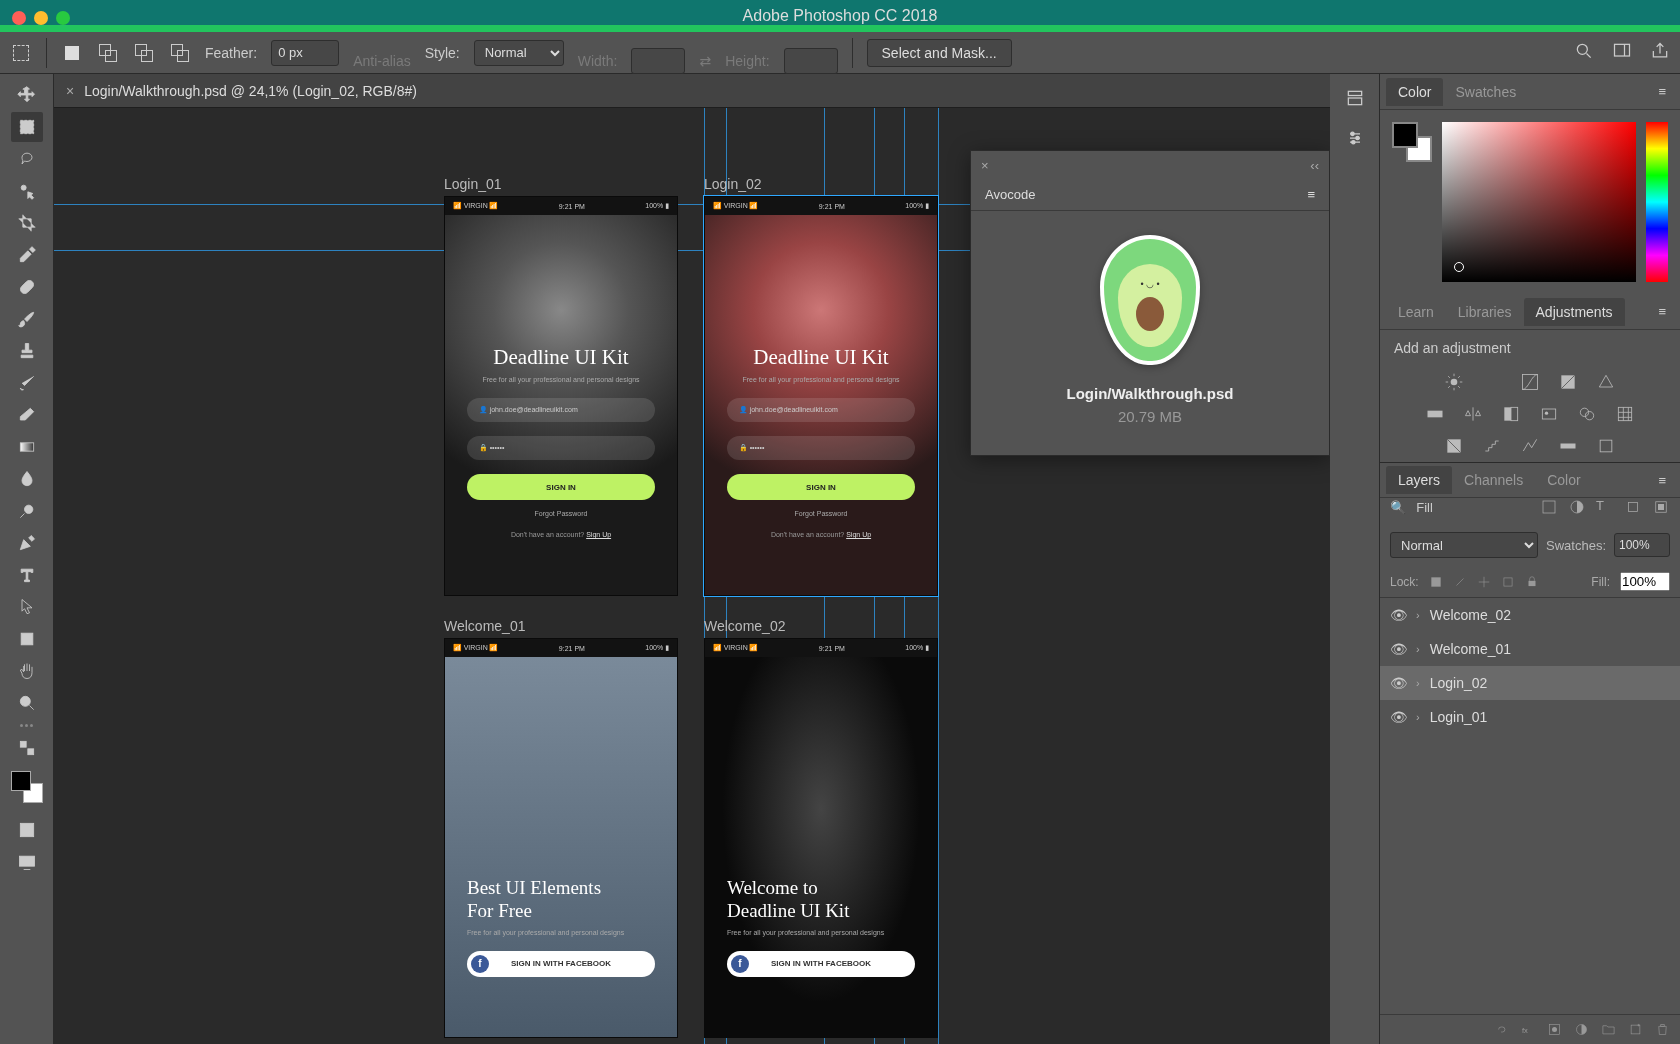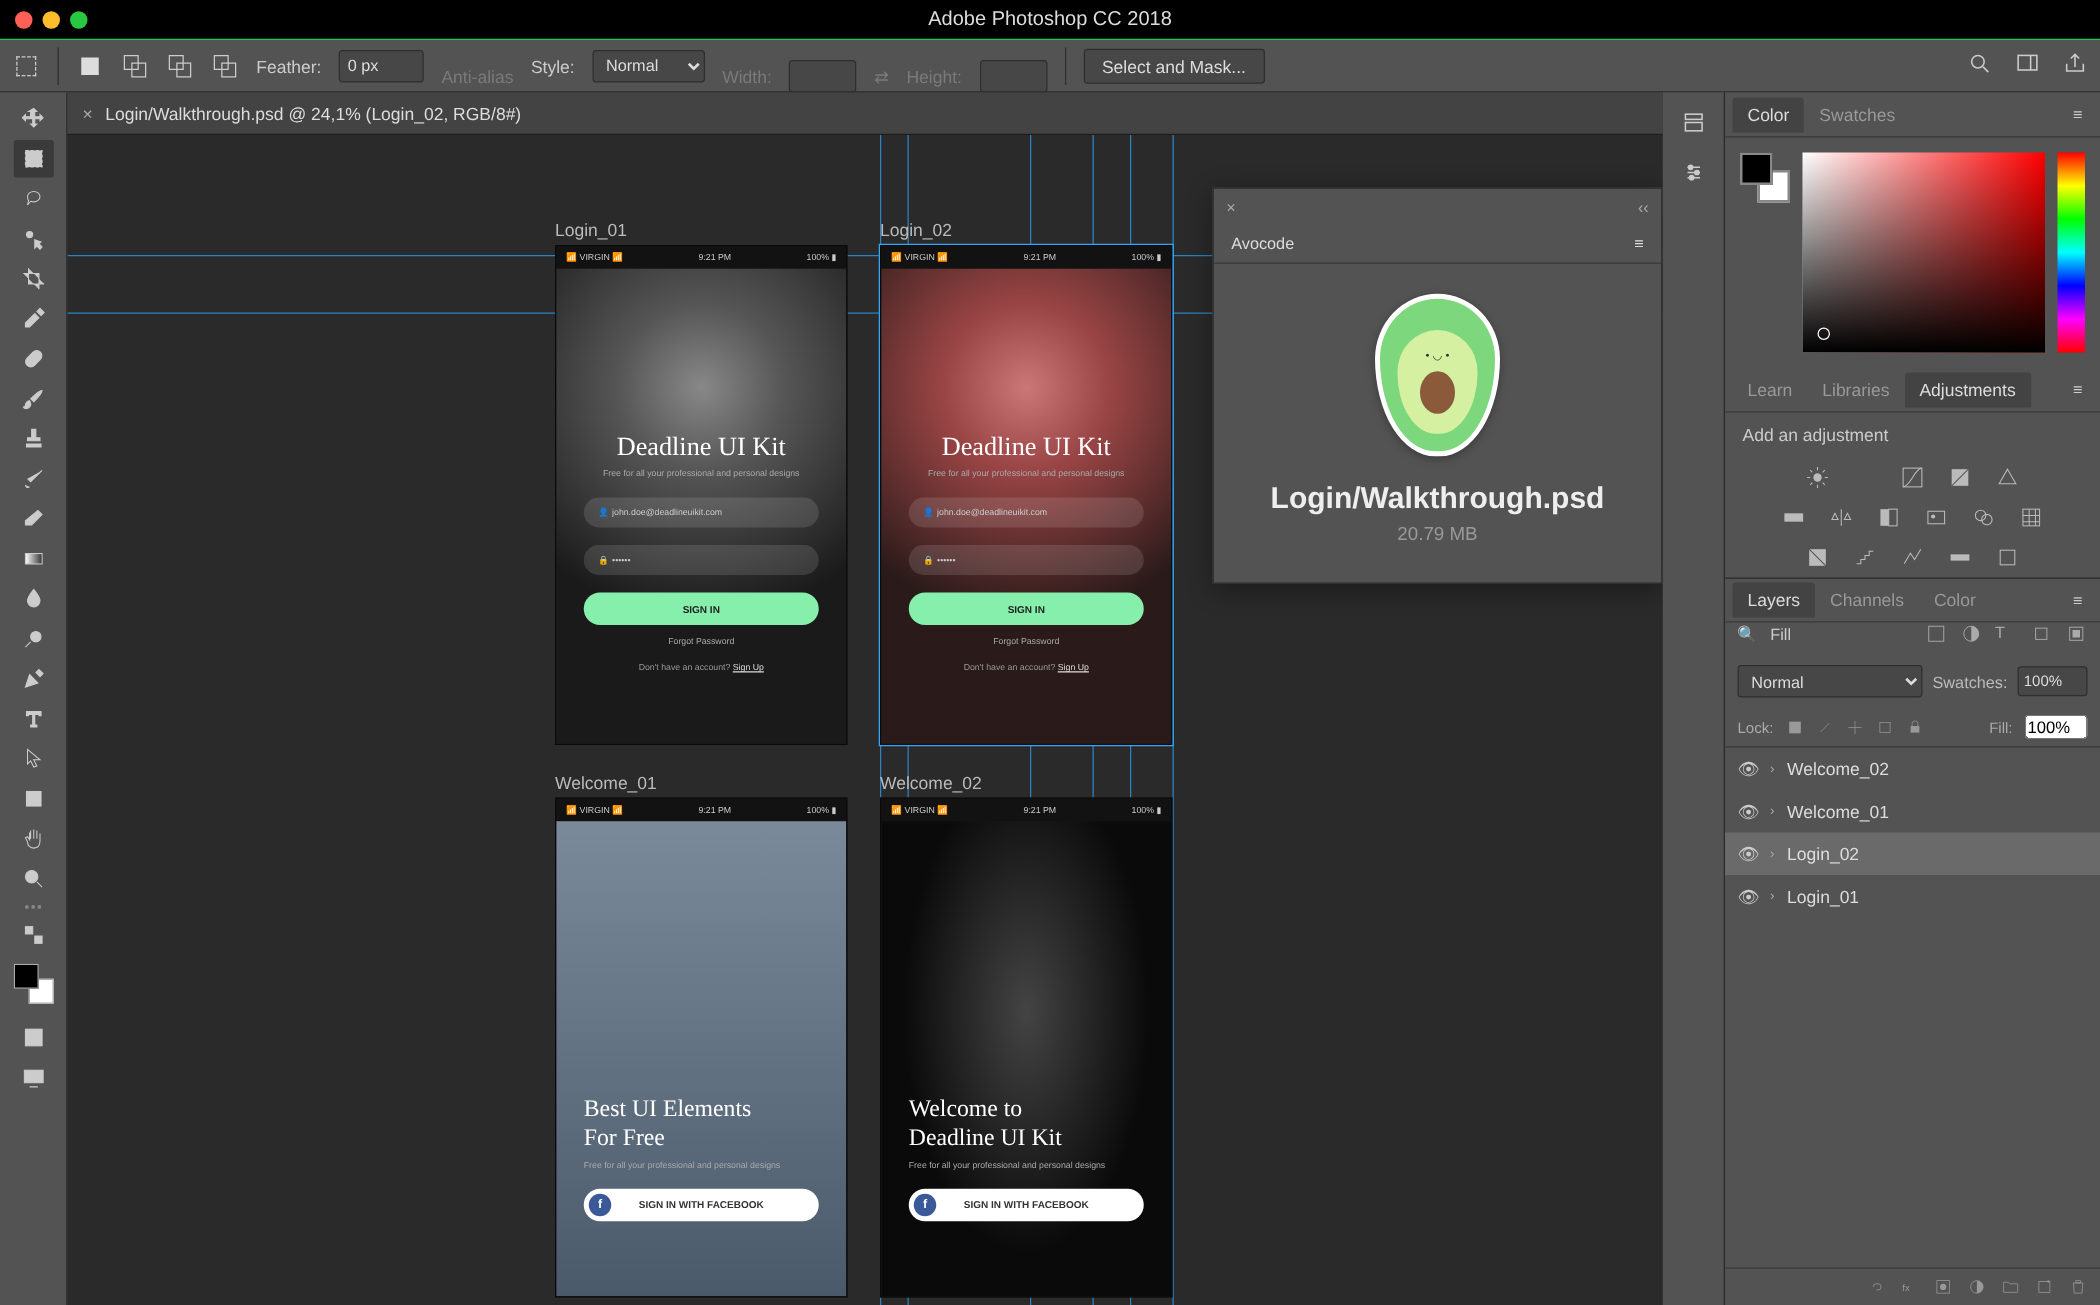--- a/index.html
+++ b/index.html
@@ -1,19 +1,19 @@
 <!DOCTYPE html>
 <html><head>
 <meta charset="utf-8">
 <style>
 * { margin:0; padding:0; box-sizing:border-box; font-family:-apple-system,Helvetica,Arial,sans-serif; }
 body { background:#535353; width:1680px; height:1044px; overflow:hidden; font-size:13px; color:#ccc; user-select:none; transform-origin:top left; }
 
 
-.titlebar { height:32px; background:#000000; display:flex; align-items:center; justify-content:center; position:relative; border-bottom:1px solid #22c55e; }
+.titlebar { height:32px; background:#0f766e; display:flex; align-items:flex-end; justify-content:center; position:relative; border-bottom:7px solid #22c55e; }
 .traffic { position:absolute; left:12px; display:flex; gap:8px; }
 .traffic span { width:14px; height:14px; border-radius:50%; }
 .tl-close{background:#ff5f57;} .tl-min{background:#ffbd2e;} .tl-max{background:#28c940;}
 .titlebar .title{color:#ddd;font-size:16px;}
 
 
 .optbar { height:42px; background:#535353; border-bottom:1px solid #2a2a2a; display:flex; align-items:center; padding:0 10px; gap:14px; font-size:14px; }
 .optbar .ic { width:22px; height:22px; display:flex; align-items:center; justify-content:center; }
 .ic-square{width:14px;height:14px;background:#ddd;}
 .ic-overlap{position:relative;width:18px;height:18px;}
@@ -58,41 +58,41 @@
 .hero{position:absolute;inset:18px 0 0 0;}
 .hero.bw{background:radial-gradient(circle at 50% 25%,#888 0%,#555 22%,#1a1a1a 60%);}
 .hero.col{background:radial-gradient(circle at 50% 25%,#c77 0%,#944 22%,#2a1a1a 60%);}
 .hero.sky{background:linear-gradient(#7a8a9a,#4a5a6a);}
 .hero.dark{background:radial-gradient(ellipse at 50% 40%,#444 0%,#0a0a0a 60%);}
 .mcont{position:relative;z-index:2;margin-top:130px;text-align:center;width:100%;padding:0 22px;}
 .mtitle{font-family:Georgia,serif;font-size:21px;font-weight:300;}
 .msub{font-size:7px;color:#aaa;margin-top:5px;line-height:1.3;}
 .mfield{margin-top:14px;height:24px;background:rgba(255,255,255,.12);border-radius:12px;display:flex;align-items:center;padding:0 12px;font-size:7px;color:#ccc;gap:8px;}
 .mbtn{margin-top:14px;height:26px;border-radius:13px;display:flex;align-items:center;justify-content:center;font-size:8px;font-weight:600;}
-.mbtn.y{background:#86efac;color:#222;}
+.mbtn.y{background:#bef264;color:#222;}
 .mbtn.fb{background:#fff;color:#333;position:relative;}
 .mbtn.fb::before{content:'f';position:absolute;left:4px;top:4px;width:18px;height:18px;border-radius:50%;background:#3b5998;color:#fff;display:flex;align-items:center;justify-content:center;font-weight:bold;font-size:10px;}
 .mlink{font-size:7px;color:#aaa;margin-top:10px;}
 .mfoot{font-size:7px;color:#999;margin-top:14px;}
 .mfoot u{color:#ddd;}
 .mcont.low{margin-top:220px;text-align:left;}
 .mcont.low .mtitle{font-size:19px;line-height:1.2;}
 
 
 .avopanel{position:absolute;top:42px;right:0;width:360px;background:#535353;border:1px solid #2a2a2a;box-shadow:0 4px 20px rgba(0,0,0,.4);}
 .avohead{height:28px;display:flex;align-items:center;padding:0 10px;color:#aaa;font-size:13px;}
 .avoclose{cursor:pointer;}
 .avotitle{height:32px;display:flex;align-items:center;justify-content:space-between;padding:0 14px;border-bottom:1px solid #3a3a3a;color:#ddd;font-weight:500;}
 .avobody{padding:24px 20px 30px;display:flex;flex-direction:column;align-items:center;}
 .avocado{width:100px;height:130px;position:relative;}
 .avocado .outer{position:absolute;inset:0;background:#7dd87d;border-radius:50% 50% 48% 48% / 40% 40% 60% 60%;border:4px solid #fff;box-shadow:0 2px 8px rgba(0,0,0,.3);}
 .avocado .inner{position:absolute;left:18%;top:22%;width:64%;height:64%;background:#d4f0a0;border-radius:50% 50% 48% 48% / 40% 40% 58% 58%;}
 .avocado .pit{position:absolute;left:36%;top:48%;width:28%;height:26%;background:#8a5a3a;border-radius:50%;}
 .avocado .eyes{position:absolute;top:34%;left:0;right:0;text-align:center;font-size:9px;color:#333;}
-.avofn{font-size:24px;font-weight:600;color:#eee;margin-top:20px;}
+.avofn{font-size:15px;font-weight:600;color:#eee;margin-top:20px;}
 .avosz{font-size:15px;color:#999;margin-top:6px;}
 .syncbtn{margin-top:26px;width:100%;height:56px;background:#1dbf8e;color:#fff;border:none;border-radius:4px;font-size:17px;font-weight:600;letter-spacing:.5px;cursor:pointer;}
 
 .statusbar{height:30px;background:#535353;border-top:1px solid #2a2a2a;display:flex;align-items:center;padding:0 16px;gap:40px;font-size:13px;color:#ccc;}
 
 
 .vdock{width:50px;background:#535353;border-right:1px solid #2a2a2a;padding-top:12px;display:flex;flex-direction:column;align-items:center;gap:16px;}
 .vdock .di{width:24px;height:24px;display:flex;align-items:center;justify-content:center;cursor:pointer;}
 .vdock svg{width:20px;height:20px;fill:none;stroke:#ccc;stroke-width:1.5;}
 

